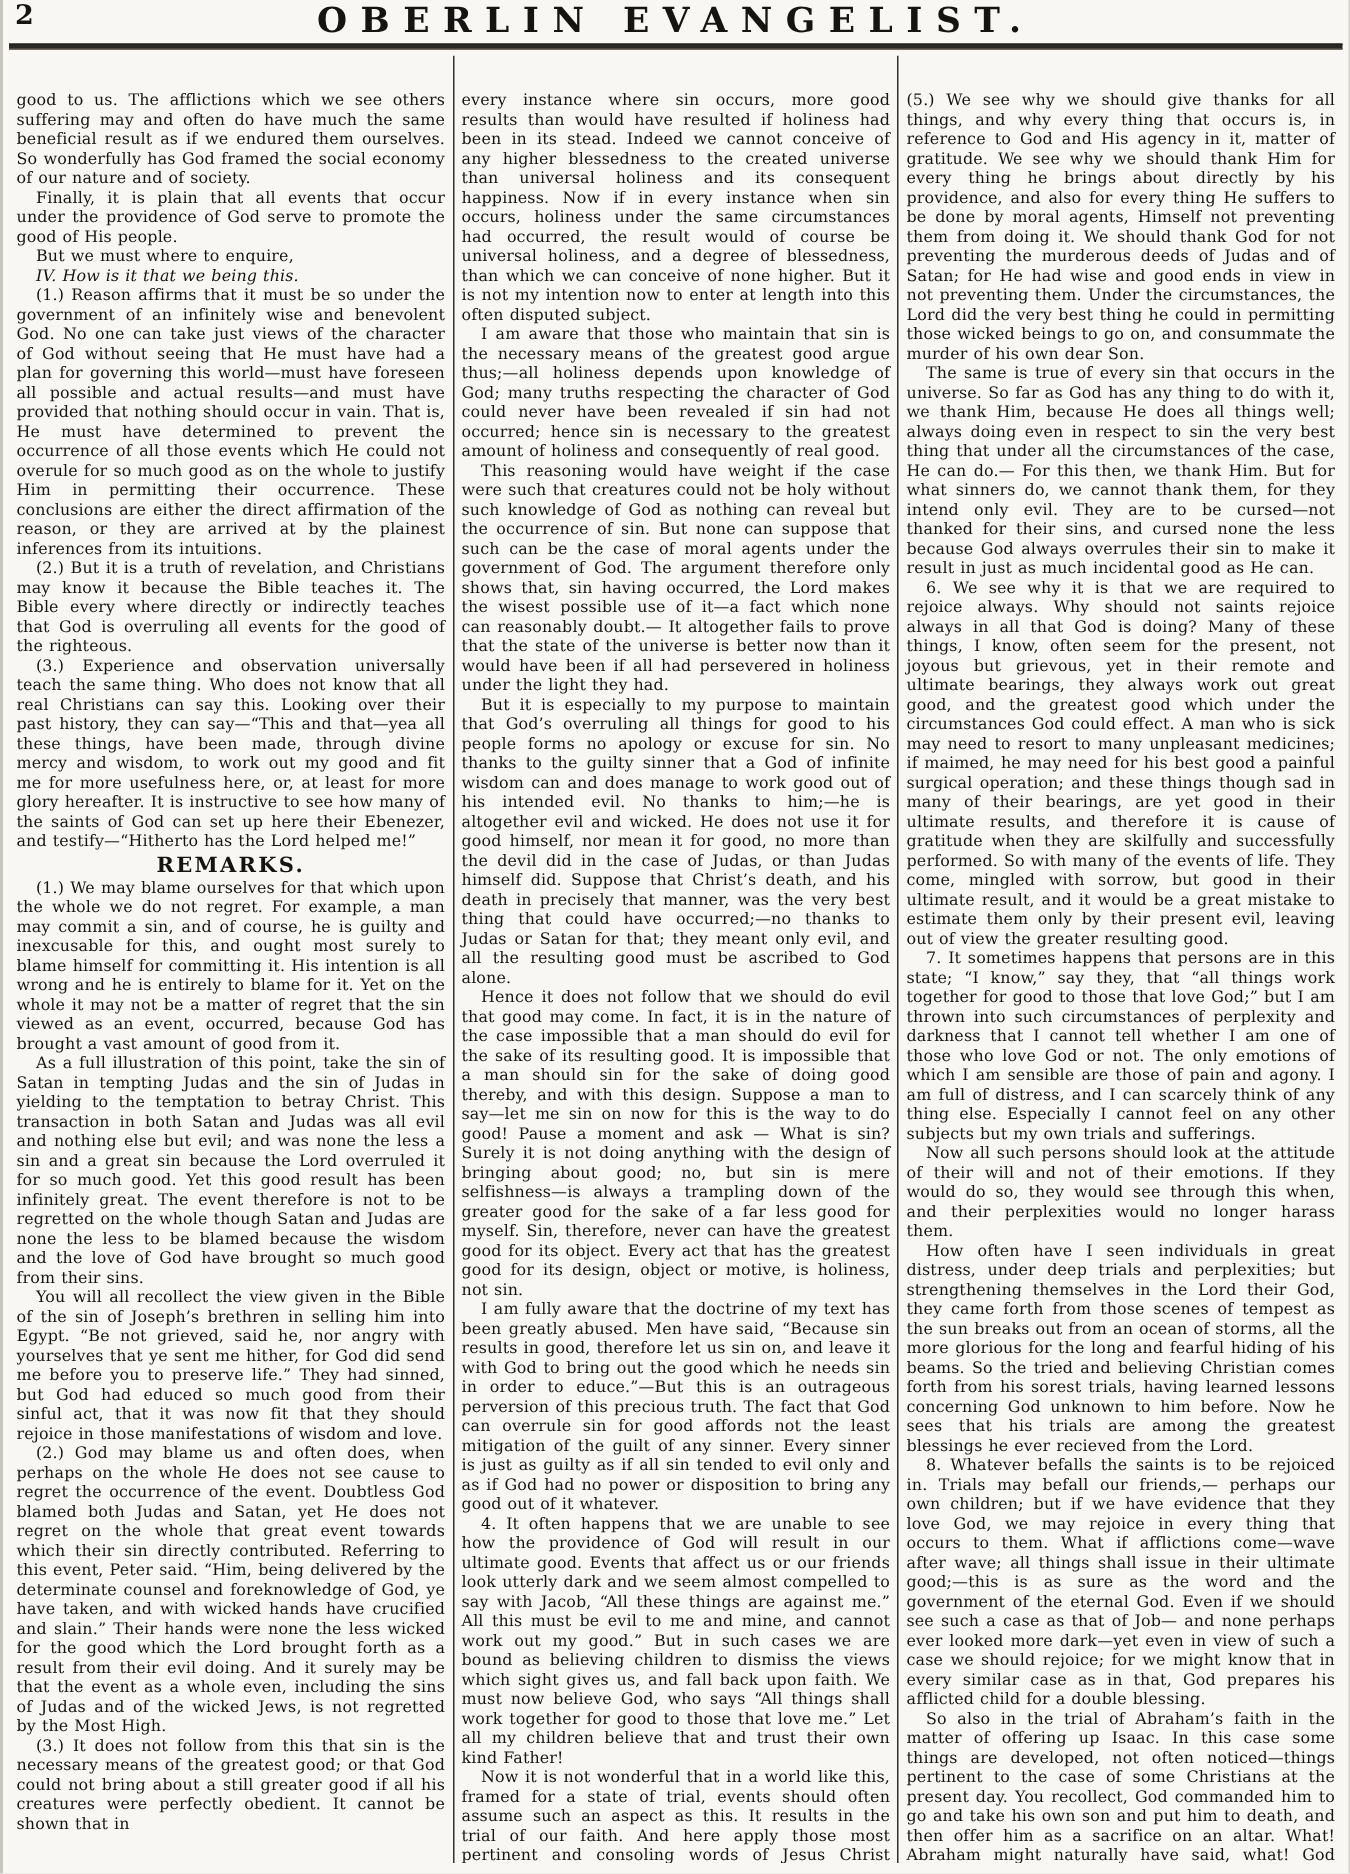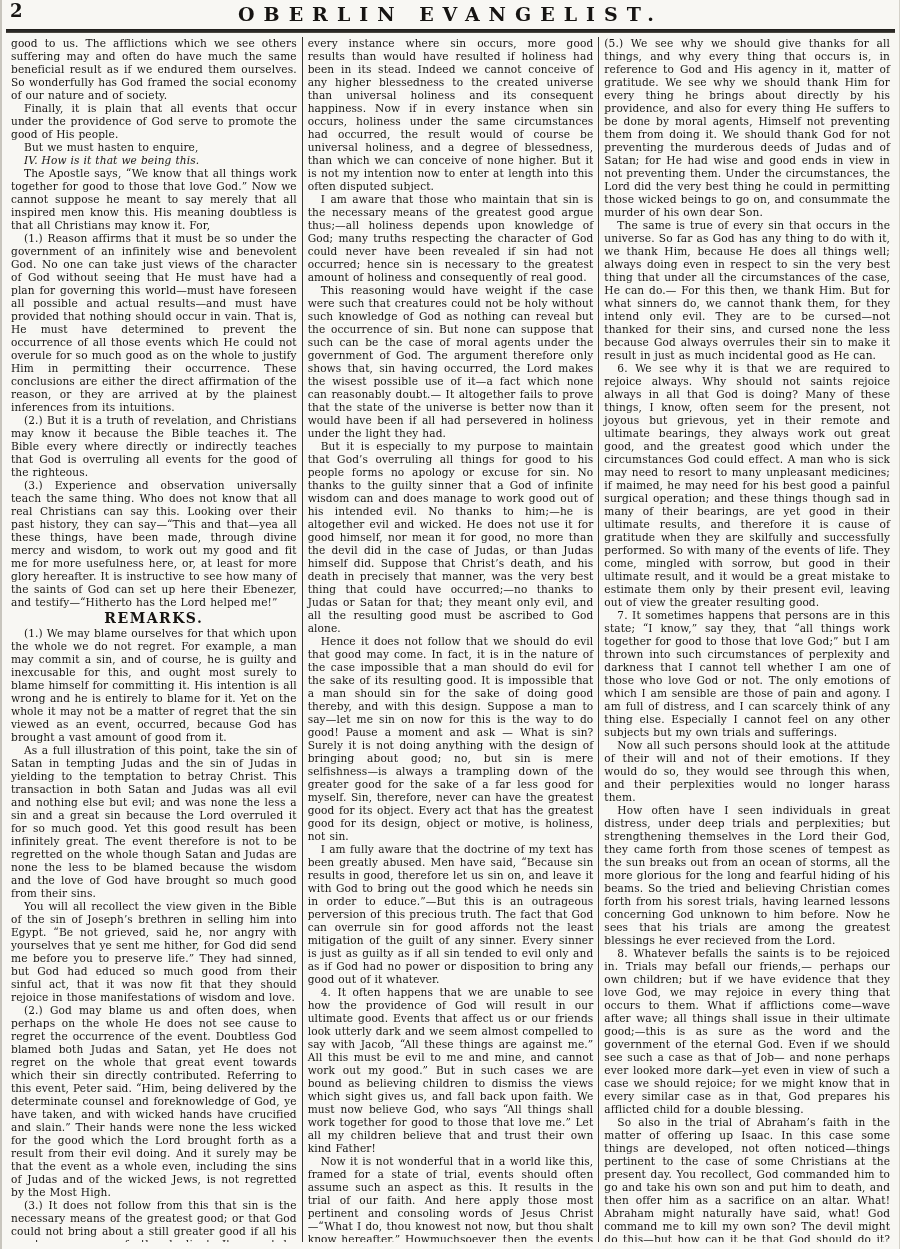--- a/index.html
+++ b/index.html
@@ -19,21 +19,21 @@
     position:relative;
     height:27px;
     padding-top:1px;
   }
   .page-number{
     position:absolute;left:8px;top:0;
     font-size:18px;font-weight:bold;
   }
   h1.masthead-title{
     margin:0;text-align:center;
-    font-size:19px;font-weight:bold;
+    font-size:23px;font-weight:bold;
     letter-spacing:9px;
     line-height:26px;
   }
   .rule-double{
     margin:1px 4px 0 4px;
     border-top:1px solid #22201d;
     height:2px;
     background:#2a2825;
     border-bottom:1px solid #4a463f;
   }
@@ -45,20 +45,21 @@
   }
   section.col{
     flex:1 1 0;
     padding:0 5px;
     overflow:hidden;
     text-align:justify;
     font-size:10.6px;
     line-height:13px;
     letter-spacing:0.1px;
     word-spacing:0.5px;
+    margin-top:24px;
   }
   .vrule{
     width:1px;
     background:#35322d;
     flex:0 0 1px;
   }
   p.para{margin:0;text-indent:13px;}
   p.para.continuation{text-indent:0;}
   p.para.section-italic{font-style:italic;}
   p.para.center-heading{
@@ -74,23 +75,22 @@
 <div class="page">
   <header class="masthead">
     <span class="page-number">2</span>
     <h1 class="masthead-title">OBERLIN EVANGELIST.</h1>
   </header>
   <div class="rule-double"></div>
   <main class="columns">
     <section class="col">
         <p class="para continuation">good to us.  The afflictions which we see others suffering may and often do have much the same beneficial result as if we endured them ourselves.  So wonderfully has God framed the social economy of our nature and of society.</p>
         <p class="para normal">Finally, it is plain that all events that occur under the providence of God serve to promote the good of His people.</p>
-        <p class="para normal">But we must hasten to enquire,</p>
+        <p class="para normal">But we must where to enquire,</p>
         <p class="para section-italic">IV. How is it that we being this.</p>
-        <p class="para normal">The Apostle says, “We know that all things work together for good to those that love God.”  Now we cannot suppose he meant to say merely that all inspired men know this.  His meaning doubtless is that all Christians may know it.  For,</p>
         <p class="para normal">(1.) Reason affirms that it must be so under the government of an infinitely wise and benevolent God. No one can take just views of the character of God without seeing that He must have had a plan for governing this world—must have foreseen all possible and actual results—and must have provided that nothing should occur in vain.  That is, He must have determined to prevent the occurrence of all those events which He could not overule for so much good as on the whole to justify Him in permitting their occurrence.  These conclusions are either the direct affirmation of the reason, or they are arrived at by the plainest inferences from its intuitions.</p>
         <p class="para normal">(2.) But it is a truth of revelation, and Christians may know it because the Bible teaches it.  The Bible every where directly or indirectly teaches that God is overruling all events for the good of the righteous.</p>
         <p class="para normal">(3.) Experience and observation universally teach the same thing.  Who does not know that all real Christians can say this.  Looking over their past history, they can say—“This and that—yea all these things, have been made, through divine mercy and wisdom, to work out my good and fit me for more usefulness here, or, at least for more glory hereafter.  It is instructive to see how many of the saints of God can set up here their Ebenezer, and testify—“Hitherto has the Lord helped me!”</p>
         <p class="para center-heading">REMARKS.</p>
         <p class="para normal">(1.) We may blame ourselves for that which upon the whole we do not regret.  For example, a man may commit a sin, and of course, he is guilty and inexcusable for this, and ought most surely to blame himself for committing it.  His intention is all wrong and he is entirely to blame for it.  Yet on the whole it may not be a matter of regret that the sin viewed as an event, occurred, because God has brought a vast amount of good from it.</p>
         <p class="para normal">As a full illustration of this point, take the sin of Satan in tempting Judas and the sin of Judas in yielding to the temptation to betray Christ.  This transaction in both Satan and Judas was all evil and nothing else but evil; and was none the less a sin and a great sin because the Lord overruled it for so much good. Yet this good result has been infinitely great.  The event therefore is not to be regretted on the whole though Satan and Judas are none the less to be blamed because the wisdom and the love of God have brought so much good from their sins.</p>
         <p class="para normal">You will all recollect the view given in the Bible of the sin of Joseph’s brethren in selling him into Egypt. “Be not grieved, said he, nor angry with yourselves that ye sent me hither, for God did send me before you to preserve life.”  They had sinned, but God had educed so much good from their sinful act, that it was now fit that they should rejoice in those manifestations of wisdom and love.</p>
         <p class="para normal">(2.) God may blame us and often does, when perhaps on the whole He does not see cause to regret the occurrence of the event.  Doubtless God blamed both Judas and Satan, yet He does not regret on the whole that great event towards which their sin directly contributed.  Referring to this event, Peter said.  “Him, being delivered by the determinate counsel and foreknowledge of God, ye have taken, and with wicked hands have crucified and slain.”  Their hands were none the less wicked for the good which the Lord brought forth as a result from their evil doing.  And it surely may be that the event as a whole even, including the sins of Judas and of the wicked Jews, is not regretted by the Most High.</p>
         <p class="para normal">(3.) It does not follow from this that sin is the necessary means of the greatest good; or that God could not bring about a still greater good if all his creatures were perfectly obedient.  It cannot be shown that in</p>
       </section>

